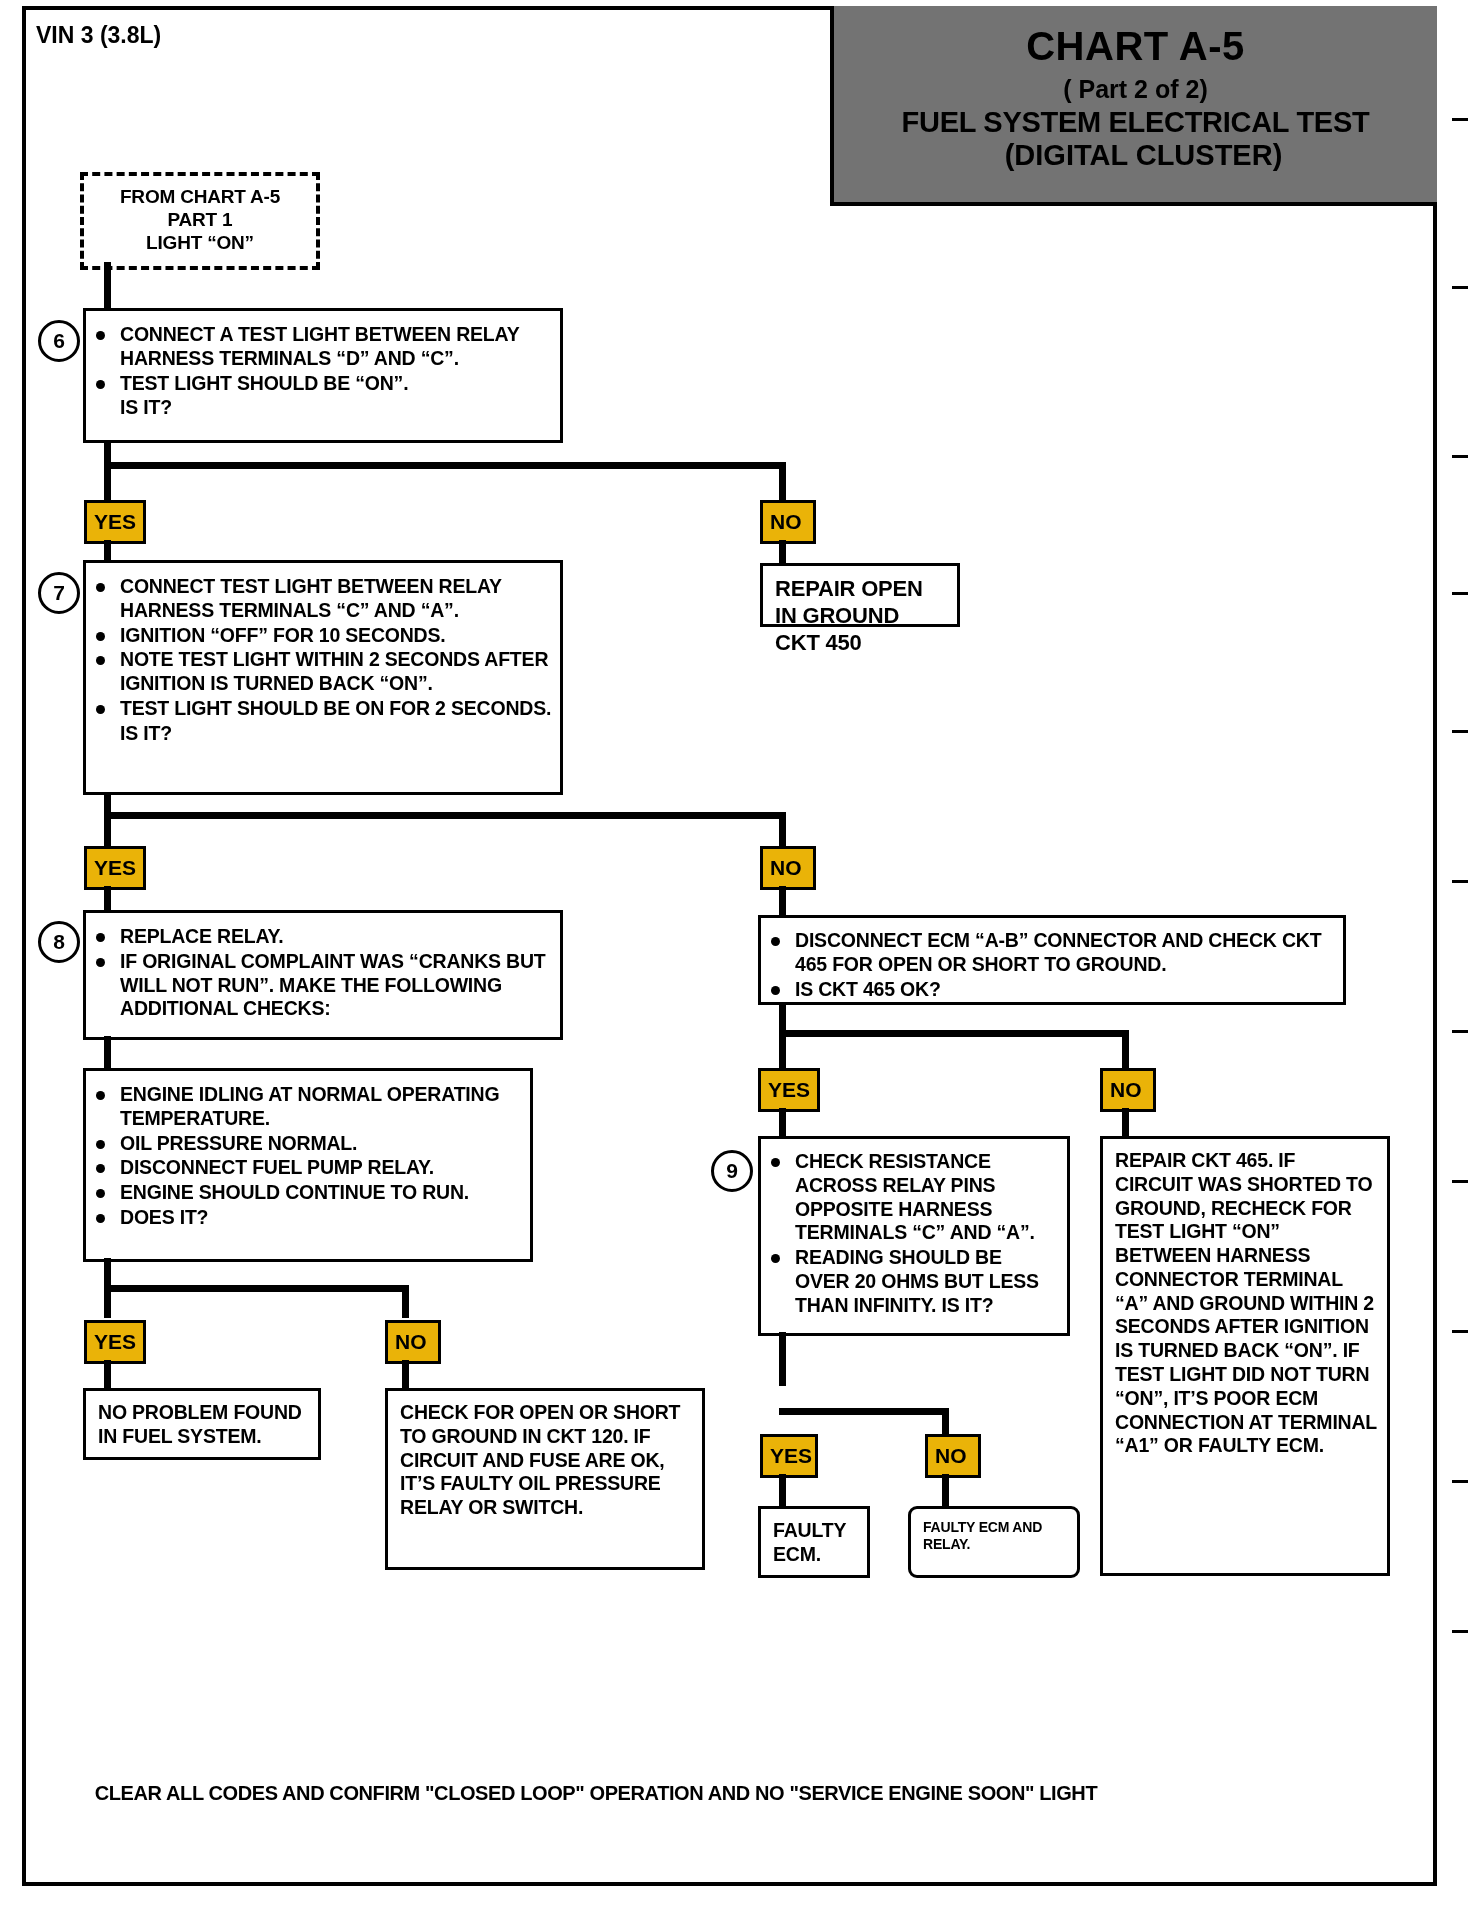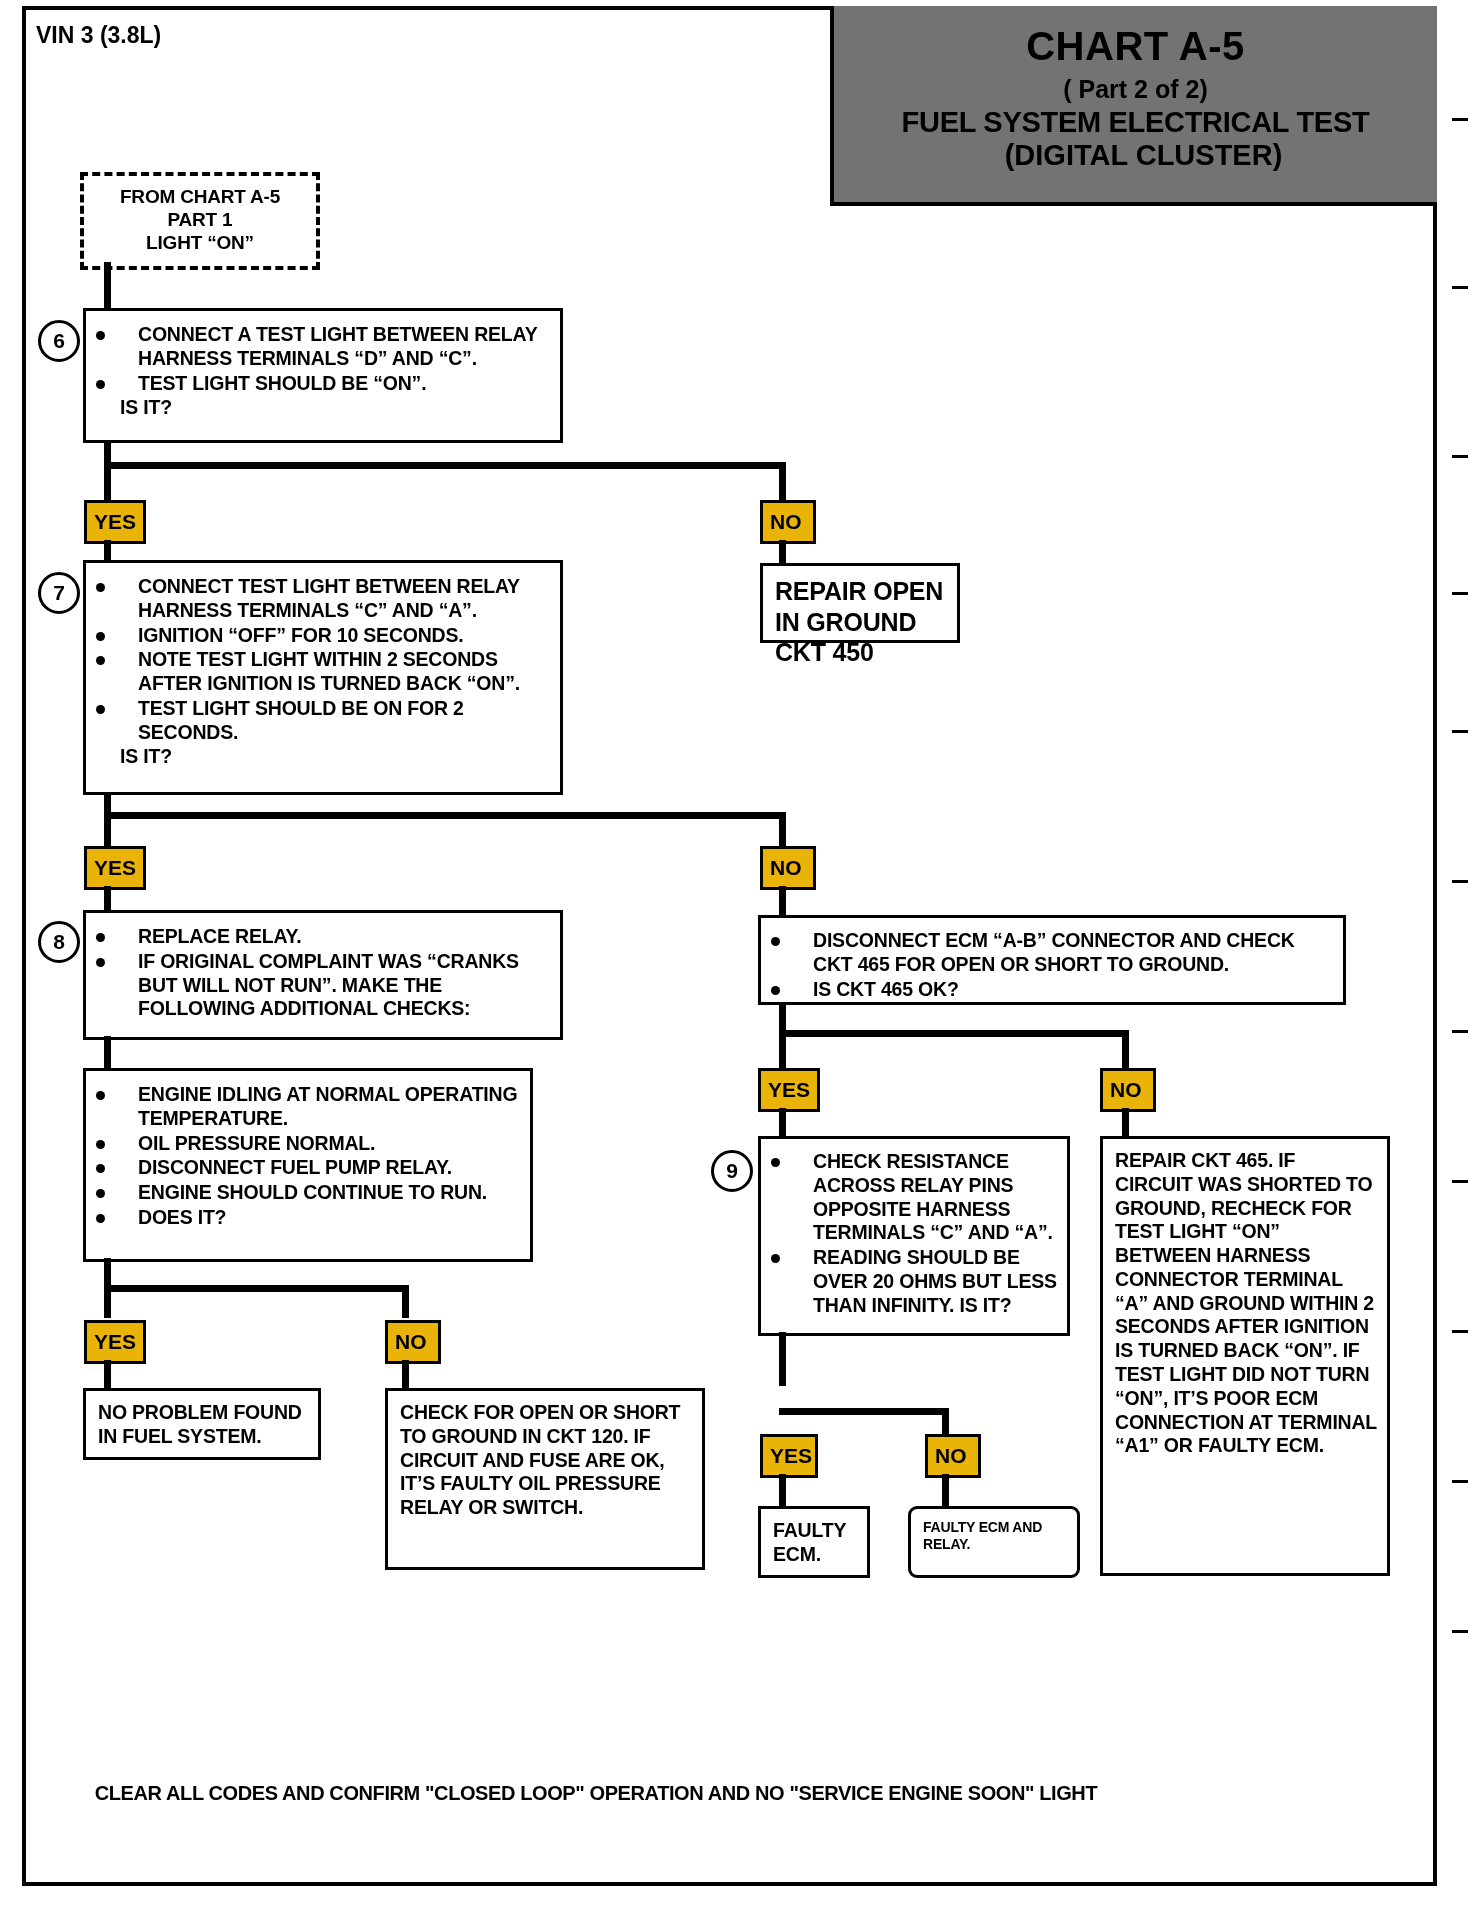--- a/index.html
+++ b/index.html
@@ -32,21 +32,21 @@
   .vline{width:7px;}
   .hline{height:7px;}
 
   .stepnum{
     position:absolute;width:36px;height:36px;border:3px solid #000;border-radius:50%;
     display:flex;align-items:center;justify-content:center;
     font-weight:bold;font-size:21px;background:#fff;
   }
 
   ul.bl{margin:0;padding:0;list-style:none;}
-  ul.bl > li{position:relative;padding-left:52px;margin:0 0 1px 0;}
+  ul.bl > li{position:relative;padding-left:34px;margin:0 0 1px 0;}
   ul.bl > li:before{
     content:"";position:absolute;left:10px;top:8px;
     width:9px;height:9px;border-radius:50%;background:#000;
   }
   ul.bl > li.nobul{padding-left:34px;}
   ul.bl > li.nobul:before{display:none;}
 
   .plain{padding:10px 10px 8px 12px;}
 
   #vin{position:absolute;left:36px;top:22px;font-size:23px;font-weight:bold;}
@@ -114,21 +114,21 @@
 <div class="line vline" style="left:104px;top:440px;height:66px;"></div>
 <div class="line hline" style="left:104px;top:462px;width:682px;"></div>
 <div class="line vline" style="left:779px;top:462px;height:44px;"></div>
 
 <div class="yn" style="left:84px;top:500px;width:62px;height:44px;">YES</div>
 <div class="yn" style="left:760px;top:500px;width:56px;height:44px;">NO</div>
 
 <div class="line vline" style="left:104px;top:540px;height:22px;"></div>
 <div class="line vline" style="left:779px;top:540px;height:26px;"></div>
 
-<div class="box plain" style="left:760px;top:563px;width:200px;height:80px;font-size:25px;">
+<div class="box plain" style="left:760px;top:563px;width:200px;height:64px;font-size:22px;">
   <span>REPAIR OPEN IN GROUND CKT 450</span>
 </div>
 
 <div class="stepnum" style="left:38px;top:572px;">7</div>
 <div class="box" style="left:83px;top:560px;width:480px;height:235px;font-size:19.5px;padding:12px 6px 6px 0;">
   <ul class="bl">
     <li>CONNECT TEST LIGHT BETWEEN RELAY HARNESS TERMINALS “C” AND “A”.</li>
     <li>IGNITION “OFF” FOR 10 SECONDS.</li>
     <li>NOTE TEST LIGHT WITHIN 2 SECONDS AFTER IGNITION IS TURNED BACK “ON”.</li>
     <li>TEST LIGHT SHOULD BE ON FOR 2 SECONDS.</li>

